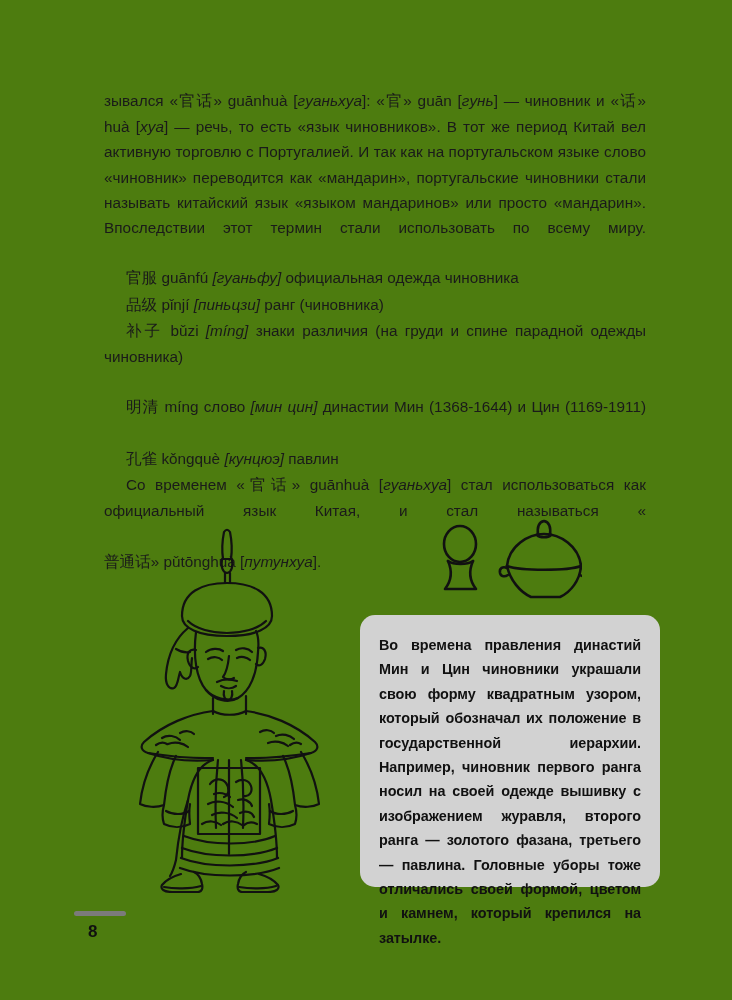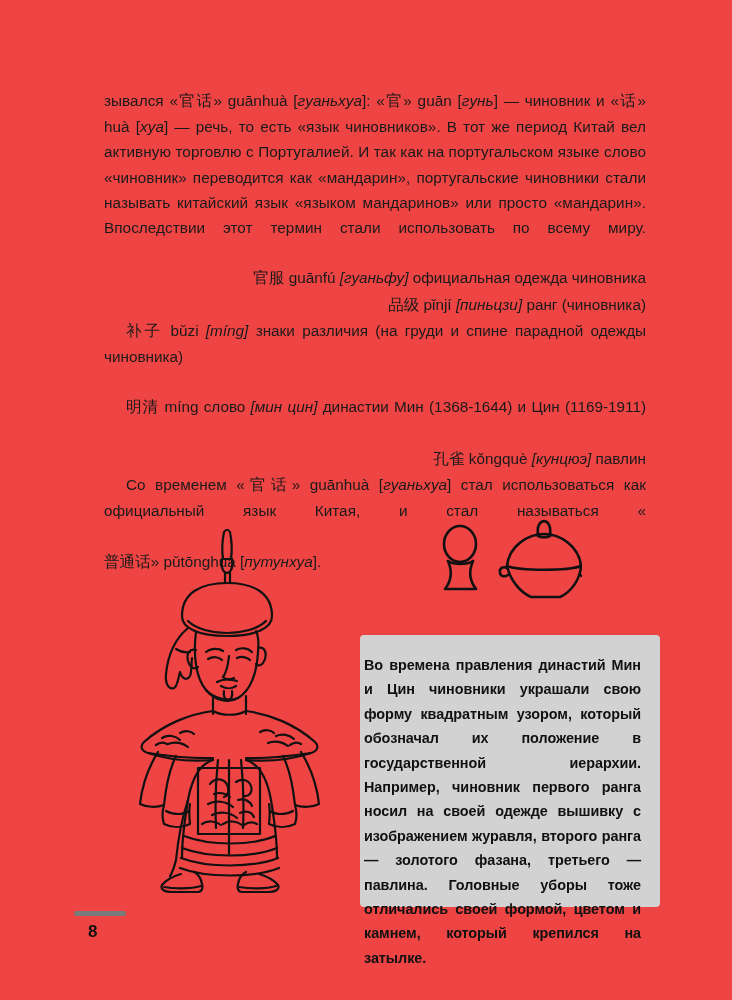--- a/index.html
+++ b/index.html
@@ -14,21 +14,21 @@
     font-family: "Liberation Sans", sans-serif;
     color: #1a1a1a;
     overflow: hidden;
   }
 
   .page {
     position: absolute;
     left: 0; top: 0;
     width: 732px;
     height: 1000px;
-    background: #ef4444;
+    background: #4d7c0f;
   }
 
   
   .text-column {
     position: absolute;
     left: 104px;
     top: 88px;
     width: 542px;
   }
 
@@ -47,21 +47,21 @@
   .para-just::after {
     content: "";
     display: inline-block;
     width: 100%;
   }
 
   .gloss {
     margin: 0;
     font-size: 15.3px;
     line-height: 25.2px;
-    text-align: right;
+    text-align: left;
     white-space: nowrap;
     padding-left: 22px;
   }
   .gloss.wrap {
     white-space: normal;
     text-align: justify;
     padding-left: 0;
     text-indent: 22px;
   }
   .gloss.wrap::after {
@@ -92,27 +92,27 @@
     margin: 0;
     font-size: 15.3px;
     line-height: 25.2px;
     text-align: left;
   }
 
   
   .info-box {
     position: absolute;
     left: 360px;
-    top: 635px;
+    top: 615px;
     width: 300px;
     height: 272px;
     background: #d2d2d2;
-    border-radius: 4px;
+    border-radius: 15px;
     box-sizing: border-box;
-    padding: 18px 19px 14px 4px;
+    padding: 18px 19px 14px 19px;
   }
   .info-box p {
     margin: 0;
     font-size: 14.4px;
     line-height: 24.4px;
     font-weight: bold;
     text-align: justify;
     color: #111111;
     letter-spacing: -0.05px;
   }

